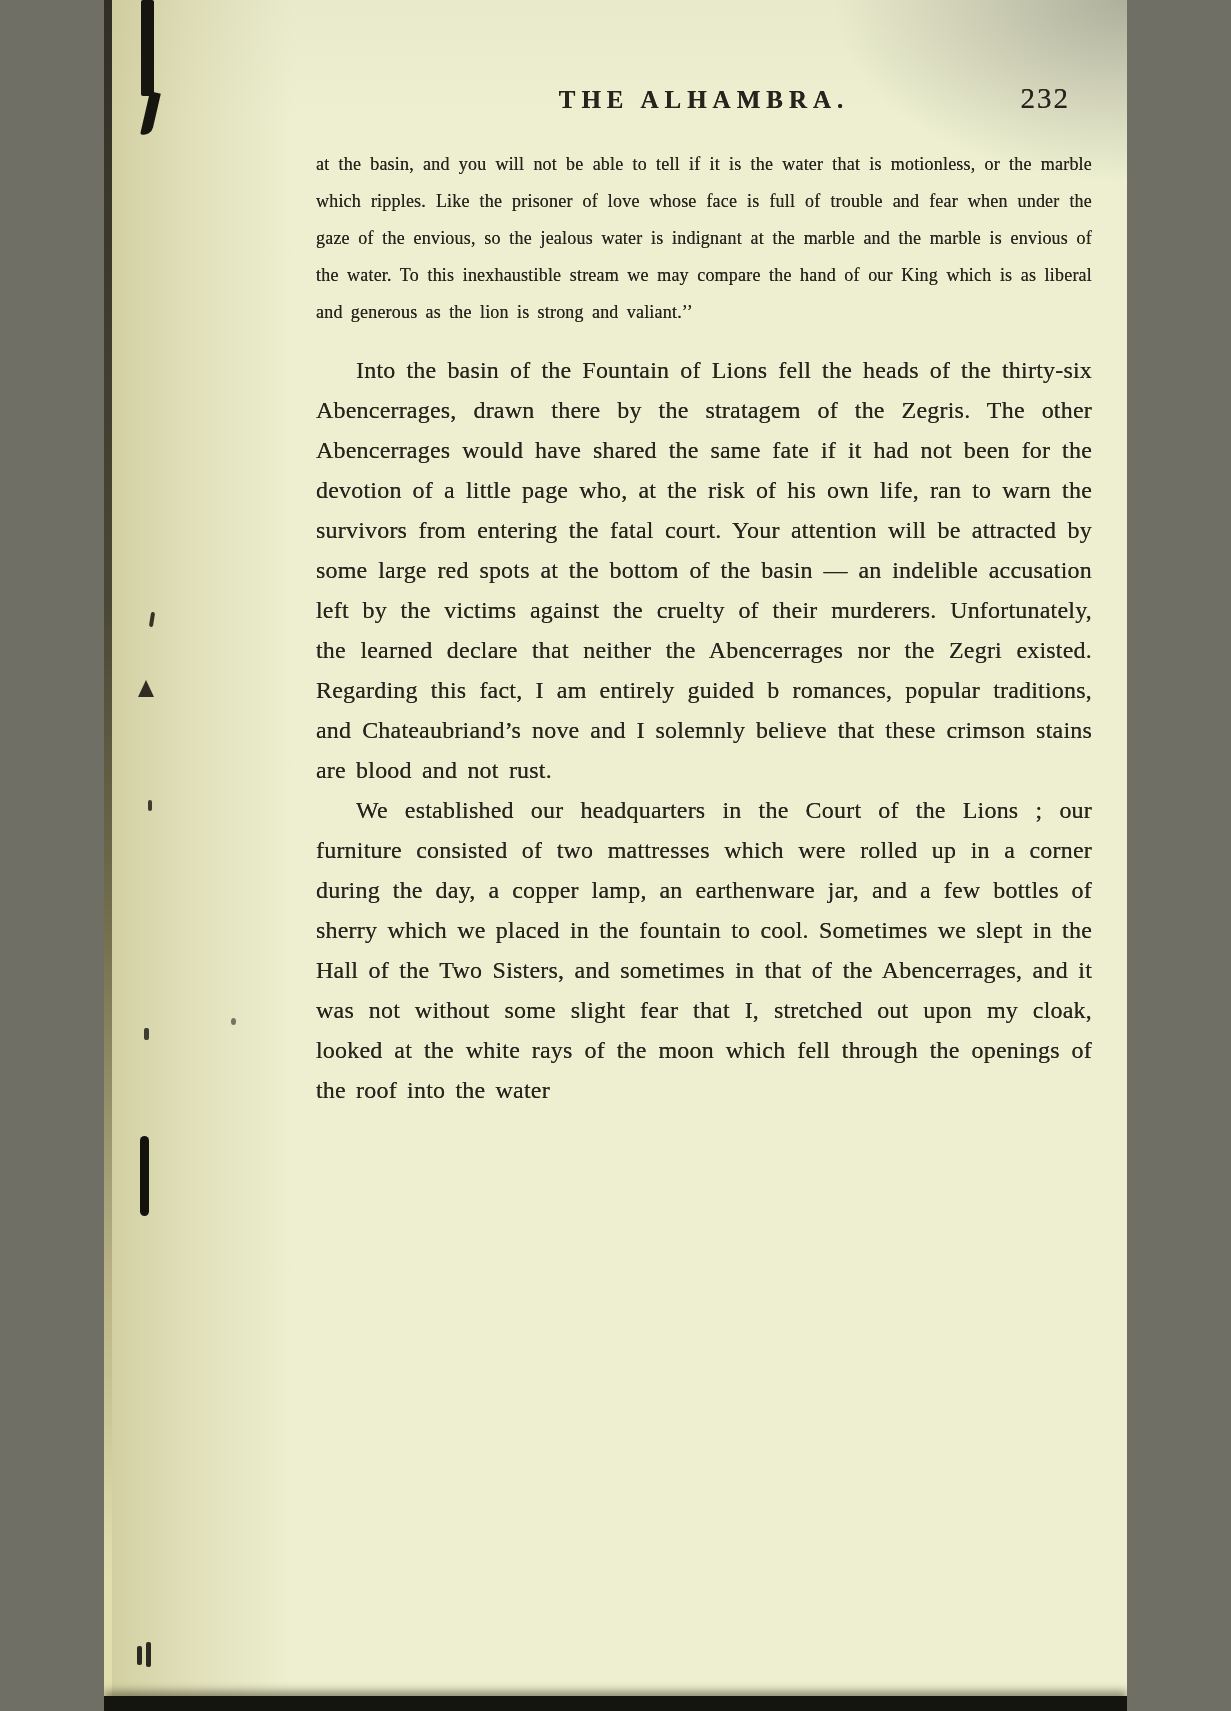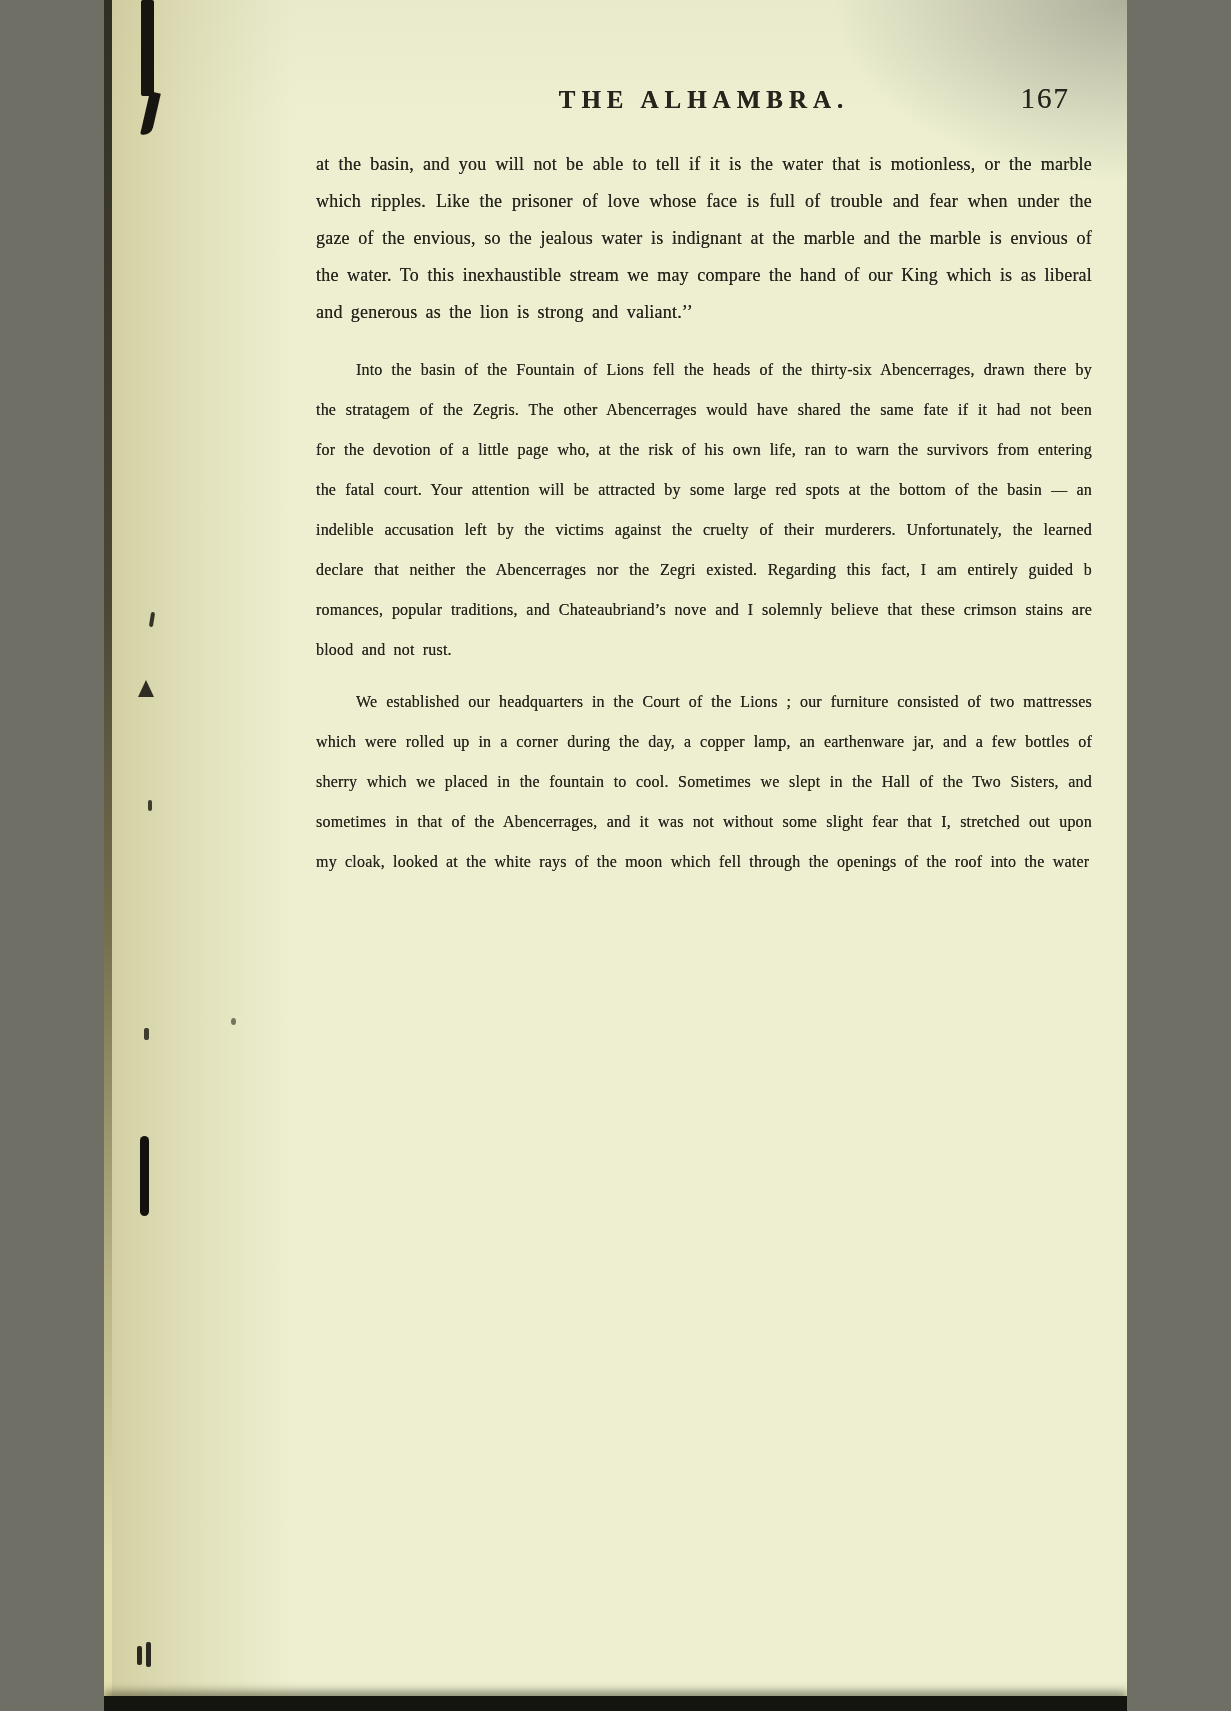--- a/index.html
+++ b/index.html
@@ -66,25 +66,25 @@
     text-align:justify;
     text-shadow:0 0 0.5px rgba(38,36,29,0.8);
   }
   .text-block p { margin:0; }
   p.quote {
     font-size:18px; line-height:37px;
     word-spacing:3.5px; letter-spacing:0.2px;
     margin-bottom:19px;
   }
   p.para {
-    font-size:16px; line-height:40px;
+    font-size:24px; line-height:40px;
     word-spacing:4px; letter-spacing:0.2px;
     text-indent:40px;
   }
-  p.para + p.para { margin-top:12px; }
+  p.para + p.para { margin-top:0; }
 </style>
 </head>
 <body>
 
 <div class="scan">
 
   <div class="left-edge"></div>
   <div class="mark pen-bar"></div>
   <div class="mark pen-hook"></div>
   <div class="mark mk-tick1"></div>
@@ -94,21 +94,21 @@
   <div class="mark mk-tick3"></div>
   <div class="mark mk-blob"></div>
   <div class="mark mk-ii-a"></div>
   <div class="mark mk-ii-b"></div>
   <div class="right-margin-tint"></div>
   <div class="right-crease"></div>
   <div class="bottom-band"></div>
 
   <div class="page-header">
     <span class="running-title">THE ALHAMBRA.</span>
-    <span class="page-number">167</span>
+    <span class="page-number">232</span>
   </div>
 
   <div class="text-block">
     <p class="quote">at the basin, and you will not be able to tell if it is the water that is motionless, or the marble which ripples. Like the prisoner of love whose face is full of trouble and fear when under the gaze of the envious, so the jealous water is indignant at the marble and the marble is envious of the water. To this inexhaustible stream we may compare the hand of our King which is as liberal and generous as the lion is strong and valiant.’’</p>
     <p class="para">Into the basin of the Fountain of Lions fell the heads of the thirty-six Abencerrages, drawn there by the stratagem of the Zegris. The other Abencerrages would have shared the same fate if it had not been for the devotion of a little page who, at the risk of his own life, ran to warn the survivors from entering the fatal court. Your attention will be attracted by some large red spots at the bottom of the basin — an indelible accusation left by the victims against the cruelty of their murderers. Unfortunately, the learned declare that neither the Abencerrages nor the Zegri existed. Regarding this fact, I am entirely guided b romances, popular traditions, and Chateaubriand’s nove and I solemnly believe that these crimson stains are blood and not rust.</p>
     <p class="para">We established our headquarters in the Court of the Lions ; our furniture consisted of two mattresses which were rolled up in a corner during the day, a copper lamp, an earthenware jar, and a few bottles of sherry which we placed in the fountain to cool. Sometimes we slept in the Hall of the Two Sisters, and sometimes in that of the Abencerrages, and it was not without some slight fear that I, stretched out upon my cloak, looked at the white rays of the moon which fell through the openings of the roof into the water</p>
   </div>
 
 </div>
 

